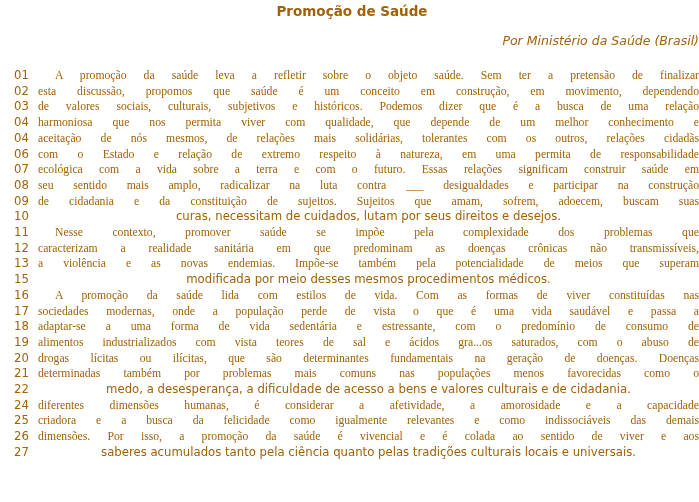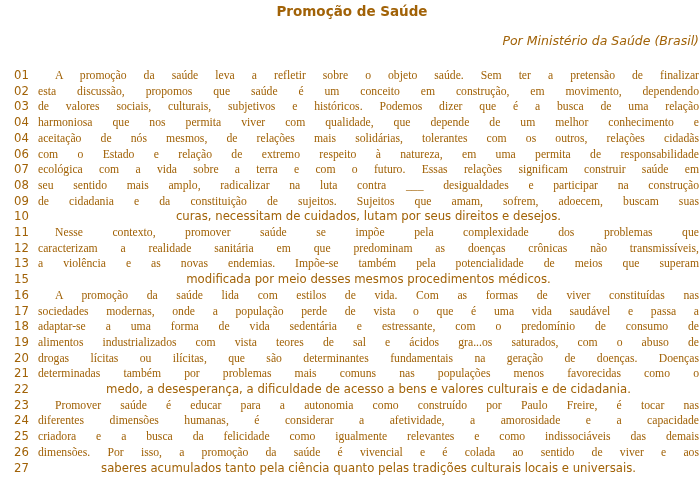--- a/index.html
+++ b/index.html
@@ -143,24 +143,20 @@
         <span class="txt">drogas lícitas ou ilícitas, que são determinantes fundamentais na geração de doenças. Doenças</span>
       </div>
       <div class="line just">
         <span class="num">21</span>
         <span class="txt">determinadas também por problemas mais comuns nas populações menos favorecidas como o</span>
       </div>
       <div class="line">
         <span class="num">22</span>
         <span class="txt">medo, a desesperança, a dificuldade de acesso a bens e valores culturais e de cidadania.</span>
       </div>
-      <div class="line just ind">
-        <span class="num">23</span>
-        <span class="txt">Promover saúde é educar para a autonomia como construído por Paulo Freire, é tocar nas</span>
-      </div>
       <div class="line just">
         <span class="num">24</span>
         <span class="txt">diferentes dimensões humanas, é considerar a afetividade, a amorosidade e a capacidade</span>
       </div>
       <div class="line just">
         <span class="num">25</span>
         <span class="txt">criadora e a busca da felicidade como igualmente relevantes e como indissociáveis das demais</span>
       </div>
       <div class="line just">
         <span class="num">26</span>

